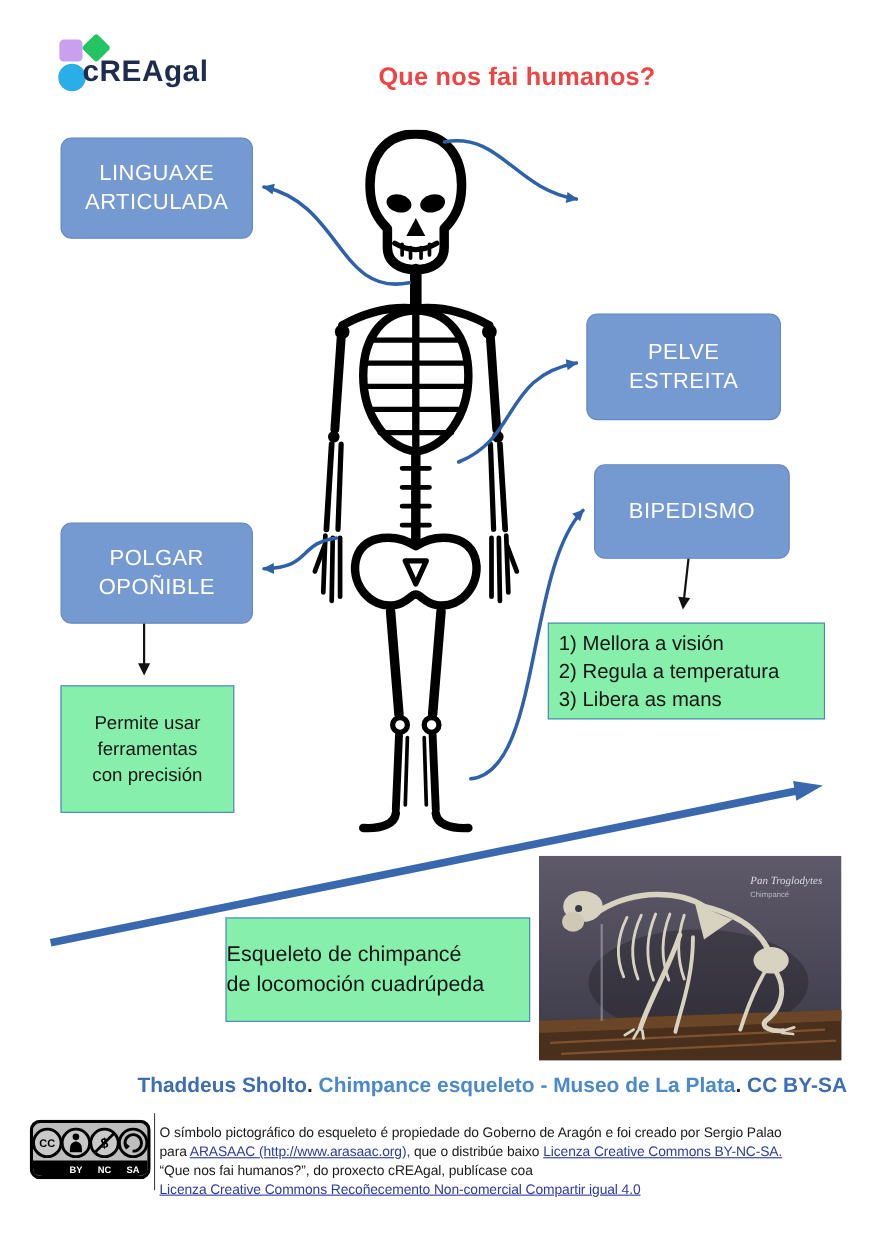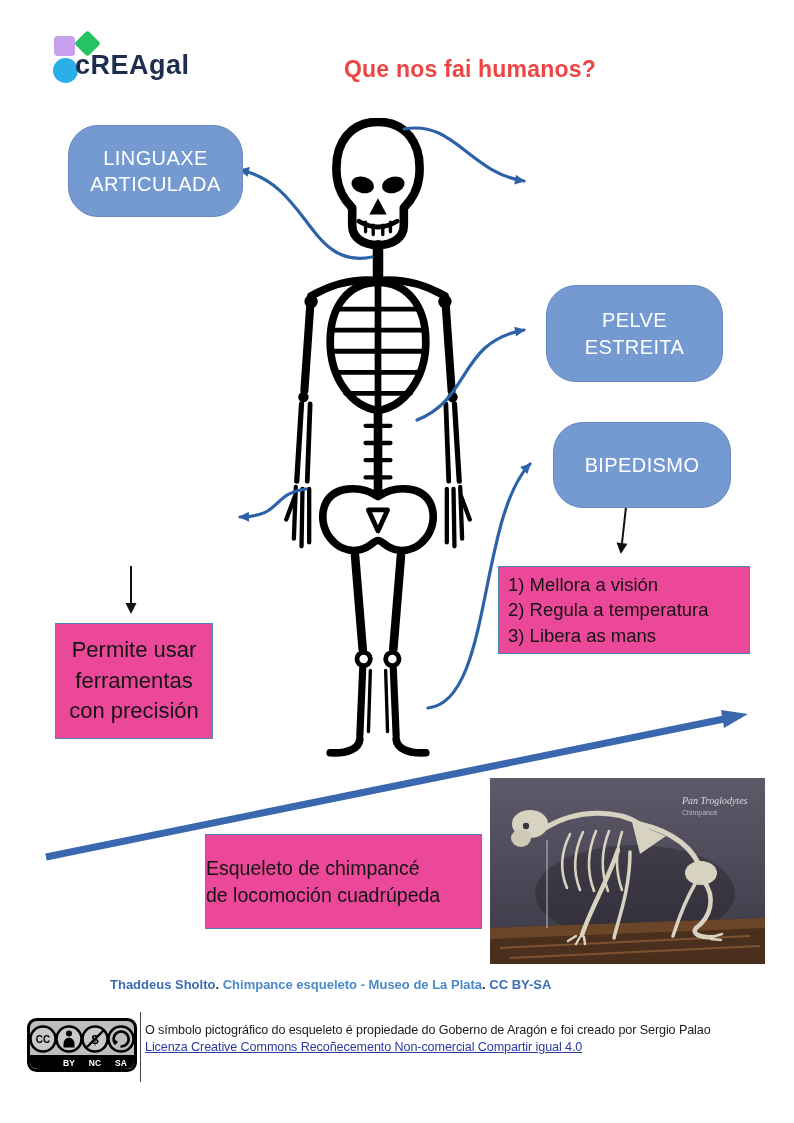--- a/index.html
+++ b/index.html
@@ -14,49 +14,49 @@
                 transform:rotate(45deg);}
   .logo-circle{left:1px;top:28px;width:25px;height:25px;border-radius:50%;background:#29aee8;}
   .logo-text{position:absolute;left:23px;top:20px;font-size:27px;font-weight:600;color:#1e2c4e;
              letter-spacing:.5px;}
 
   
   .title{position:absolute;left:250px;top:56px;width:440px;text-align:center;
          font-size:23px;font-weight:bold;color:#ef4444;letter-spacing:.2px;}
 
   
-  .callout{position:absolute;background:#7599d1;border:1px solid #6588c0;border-radius:30px;
-           color:#fff;display:flex;align-items:center;justify-content:center;z-index:10;margin-left:13px;}
+  .callout{position:absolute;background:#7599d1;border:1px solid #6588c0;border-radius:10px;
+           color:#fff;display:flex;align-items:center;justify-content:center;z-index:10;}
   .callout span{width:100%;text-align:center;font-size:20px;line-height:1.32;
                 letter-spacing:.4px;white-space:pre-line;}
   .c-linguaxe{left:55px;top:125px;width:173px;height:90px;}
   .c-craneo{left:535px;top:136px;width:170px;height:90px;}
   .c-pelve{left:533px;top:285px;width:175px;height:95px;}
   .c-bipedismo{left:540px;top:422px;width:176px;height:84px;}
   .c-polgar{left:55px;top:475px;width:173px;height:90px;}
 
   
-  .infobox{position:absolute;background:#ec4899;border:1.6px solid #4f81bd;color:#141414;
+  .infobox{position:absolute;background:#86efac;border:1.6px solid #4f81bd;color:#141414;
            display:flex;align-items:center;justify-content:center;z-index:10;}
-  .infobox span{white-space:pre-line;font-size:22px;line-height:1.38;}
+  .infobox span{white-space:pre-line;font-size:17px;line-height:1.38;}
   .b-permite{left:55px;top:623px;width:156px;height:114px;}
   .b-permite span{width:100%;text-align:center;}
   .b-list{left:498px;top:566px;width:250px;height:86px;justify-content:flex-start;}
   .b-list span{font-size:18.5px;padding-left:9px;text-align:left;}
   .b-chimp{left:205px;top:834px;width:275px;height:93px;}
   .b-chimp span{width:100%;font-size:19.5px;}
 
   
   .skeleton{position:absolute;left:278px;top:118px;width:200px;height:650px;z-index:1;}
   .overlay{position:absolute;left:0;top:0;width:794px;height:1123px;z-index:5;pointer-events:none;}
   .photo{position:absolute;left:490px;top:778px;width:275px;height:186px;z-index:2;}
 
   
-  .attribution{position:absolute;left:110px;top:977px;width:660px;text-align:left;
-               font-size:13px;font-weight:bold;}
+  .attribution{position:absolute;left:110px;top:977px;width:660px;text-align:right;
+               font-size:19px;font-weight:bold;}
   .attribution a{text-decoration:none;cursor:pointer;}
   .attr-dark{color:#3c6db5;}
   .attr-light{color:#4b8ac9;}
   .attr-sep{color:#222;}
 
   
   .cc-badge{position:absolute;left:27px;top:1018px;width:110px;height:54px;}
   .footer-rule{position:absolute;left:140px;top:1012px;width:1px;height:70px;background:#444;}
   .footer-text{position:absolute;left:145px;top:1010px;width:636px;font-size:12.6px;
                line-height:1.34;color:#1a1a1a;letter-spacing:-.1px;margin-top:12px;}
@@ -150,20 +150,24 @@
     <span>LINGUAXE
 ARTICULADA</span>
   </div>
   <div class="callout c-pelve">
     <span>PELVE
 ESTREITA</span>
   </div>
   <div class="callout c-bipedismo">
     <span>BIPEDISMO</span>
   </div>
+  <div class="callout c-polgar">
+    <span>POLGAR
+OPOÑIBLE</span>
+  </div>
 
   <div class="infobox b-permite">
     <span>Permite usar
 ferramentas
 con precisión</span>
   </div>
   <div class="infobox b-list">
     <span>1) Mellora a visión
 2) Regula a temperatura
 3) Libera as mans</span>
@@ -234,17 +238,21 @@
     <text x="42" y="48" font-size="8.5" font-weight="bold" text-anchor="middle" fill="#fff" font-family="Liberation Sans, sans-serif">BY</text>
     <text x="68" y="48" font-size="8.5" font-weight="bold" text-anchor="middle" fill="#fff" font-family="Liberation Sans, sans-serif">NC</text>
     <text x="94" y="48" font-size="8.5" font-weight="bold" text-anchor="middle" fill="#fff" font-family="Liberation Sans, sans-serif">SA</text>
   </svg>
 
   <div class="footer-rule"></div>
 
   <div class="footer-text">
     <div>O símbolo pictográfico do esqueleto é propiedade do Goberno de Aragón e foi creado por Sergio Palao</div>
     <div>
+      <span>para </span><a>ARASAAC (http://www.arasaac.org),</a><span> que o distribúe baixo </span><a>Licenza Creative Commons BY-NC-SA.</a>
+    </div>
+    <div>“Que nos fai humanos?”, do proxecto cREAgal, publícase coa</div>
+    <div>
       <a>Licenza Creative Commons Recoñecemento Non-comercial Compartir igual 4.0</a>
     </div>
   </div>
 
 </div>
 
 </body></html>

